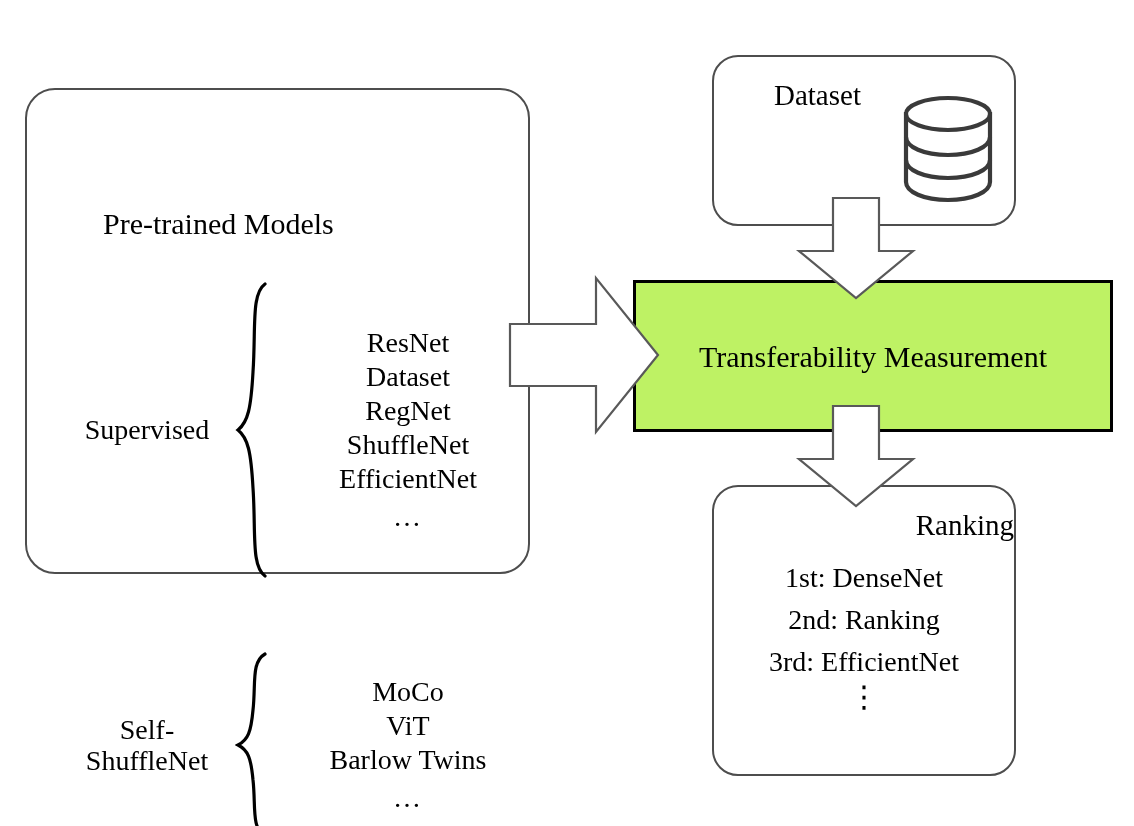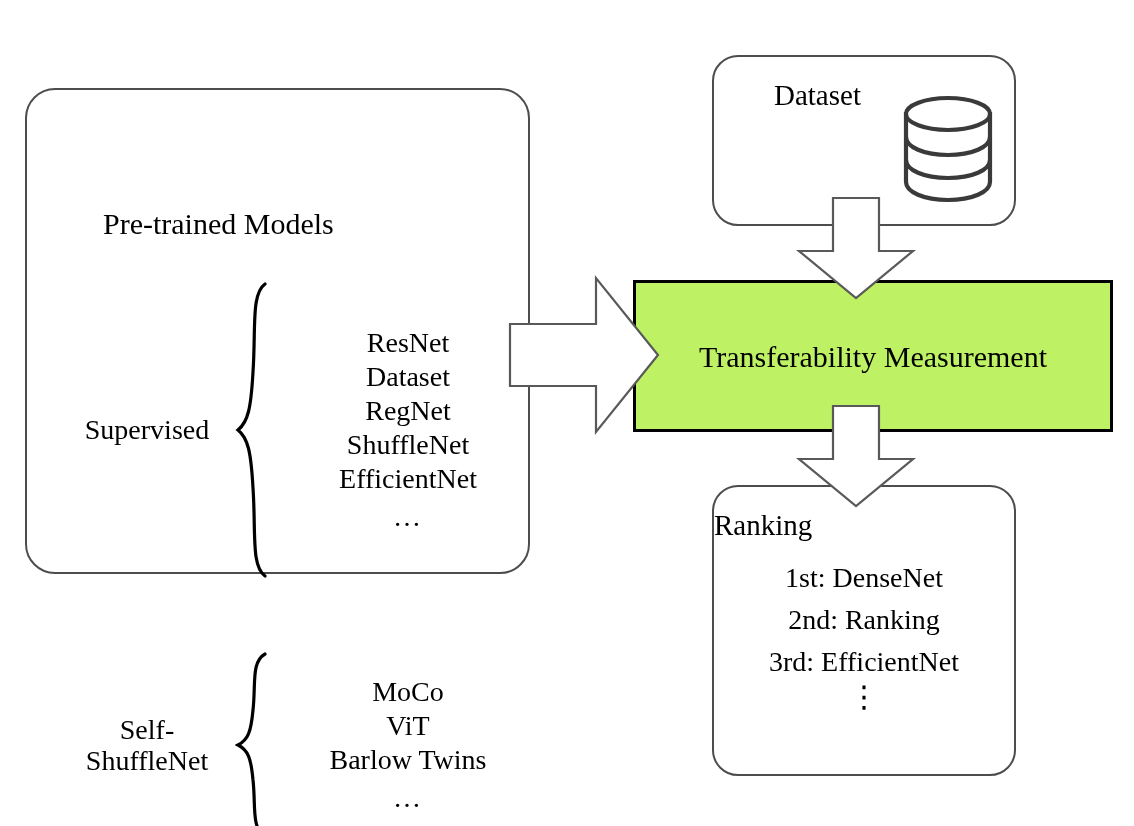--- a/index.html
+++ b/index.html
@@ -88,22 +88,23 @@
   }
   #dataset-title {
     left: 60px;
     top: 22px;
     font-size: 29px;
   }
   #ranking-title {
     left: 0;
     right: 0;
     top: 22px;
-    text-align: left;
+    text-align: right;
     font-size: 29px;
+    padding-left: 25px;
   }
   #dataset-panel .panel-title,
   #ranking-panel .panel-title { position: absolute; }
 
   
   .group {
     position: absolute;
     display: flex;
     align-items: center;
   }

